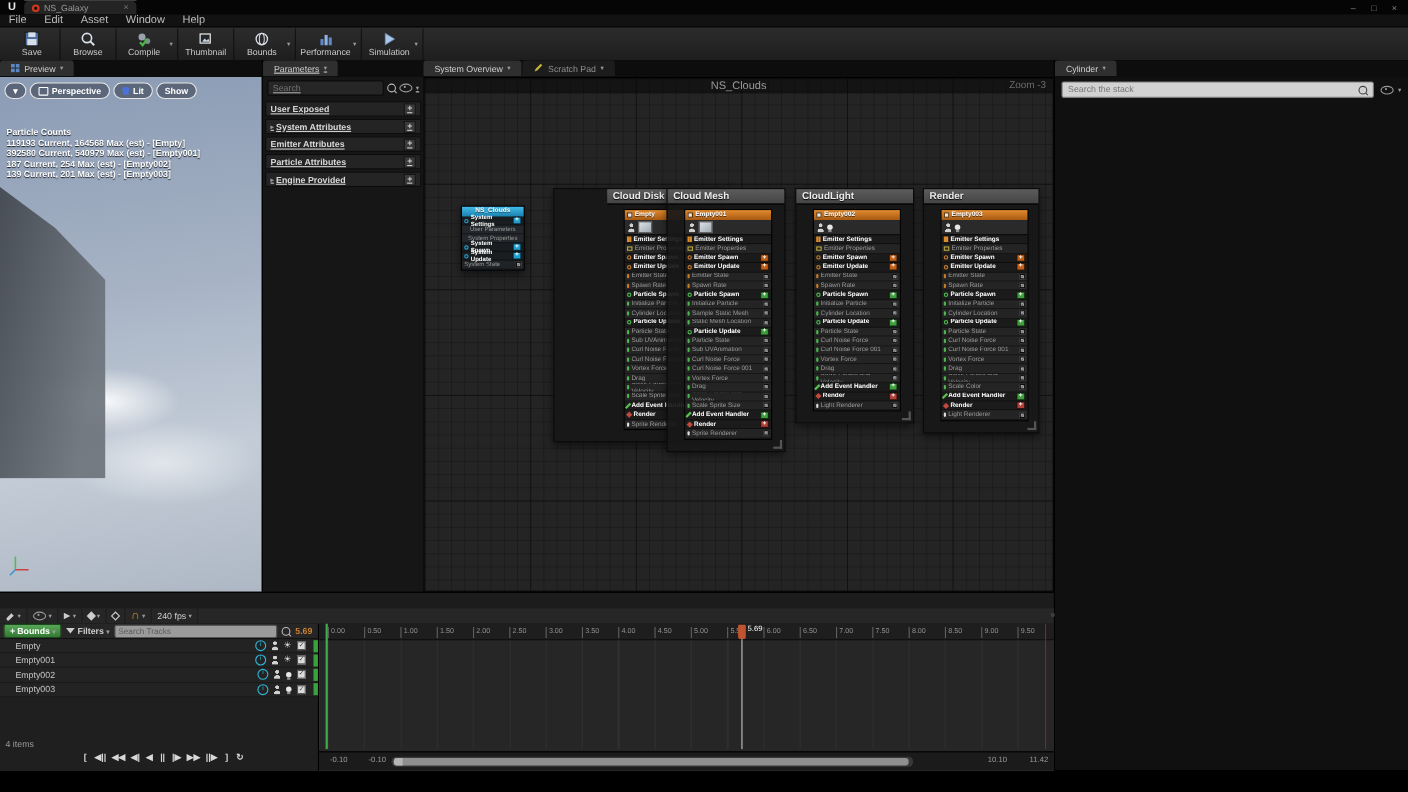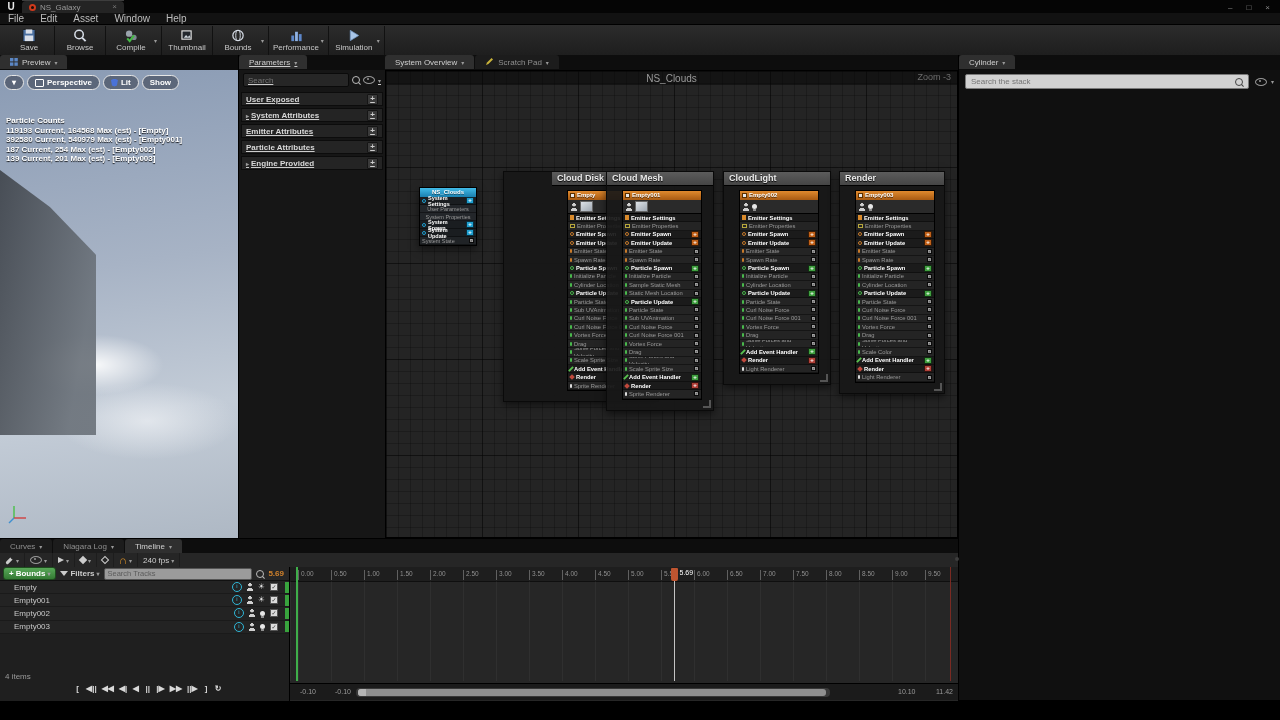--- a/index.html
+++ b/index.html
@@ -891,34 +891,20 @@
     </div>
     <div id="sel-search-row">
       <input id="sel-search" placeholder="Search the stack" style="">
       <span class="mag-dark"></span>
       <span class="eye"></span>
       <span class="caret">▾</span>
     </div>
   </div>
 
   <div id="bottom-panel">
-    <div id="bottom-tabs">
-        <div class="ptab">
-          <span>Curves</span>
-          <span class="caret">▾</span>
-        </div>
-        <div class="ptab">
-          <span>Niagara Log</span>
-          <span class="caret">▾</span>
-        </div>
-        <div class="ptab active">
-          <span>Timeline</span>
-          <span class="caret">▾</span>
-        </div>
-      </div>
     <div id="seq-toolbar">
         <div class="tool">
           <span class="wrench"></span>
           <span class="caret">▾</span>
         </div>
         <div class="tool">
           <span class="eye"></span>
           <span class="caret">▾</span>
         </div>
         <div class="tool">

